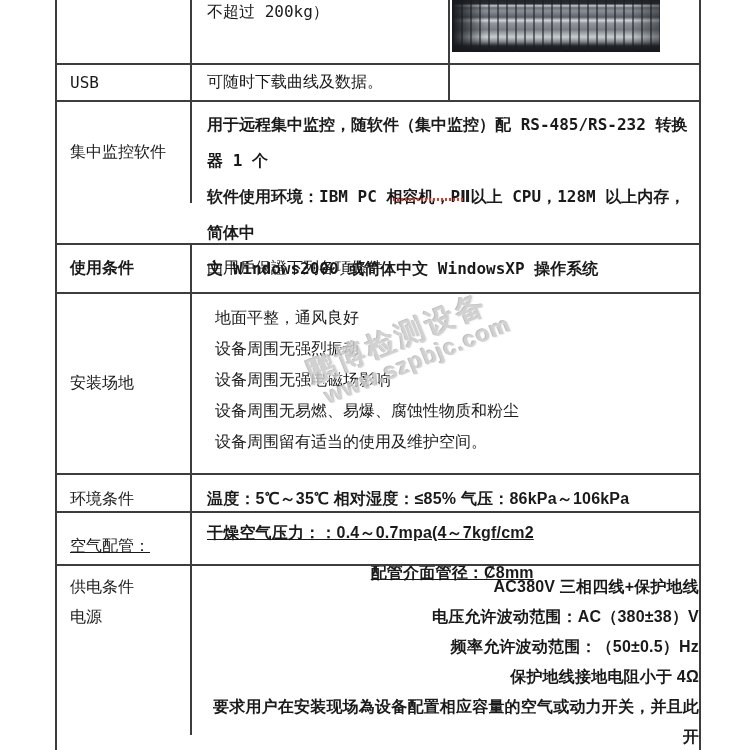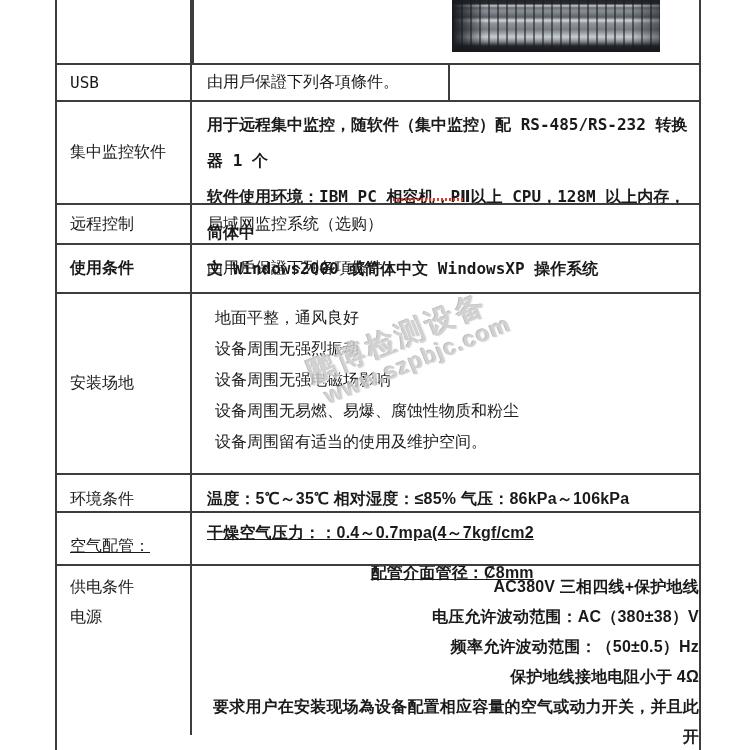--- a/index.html
+++ b/index.html
@@ -80,52 +80,47 @@
 <body>
 
 <div class="page">
 
   <div class="spec-table">
 
     <div class="row r0">
       <div class="cell-label">
         <span></span>
       </div>
+      <div class="cell-content">
+        <span class="pre">不超过 200kg）</span>
+      </div>
       <div class="cell-third"></div>
     </div>
 
     <div class="row r1">
       <div class="cell-label">
         <span>USB</span>
       </div>
       <div class="cell-content">
-        <span class="pre">由用戶保證下列各項條件。</span>
+        <span class="pre">可随时下载曲线及数据。</span>
       </div>
       <div class="cell-third"></div>
     </div>
 
     <div class="row r2">
       <div class="cell-label">
         <span>集中监控软件</span>
       </div>
       <div class="cell-content top">
         <span class="pre lh33">用于远程集中监控，随软件（集中监控）配 RS-485/RS-232 转换器 1 个
 软件使用环境：IBM PC 相容机，PⅡ以上 CPU，128M 以上内存，简体中
 文 Windows2000 或简体中文 WindowsXP 操作系统</span>
       </div>
     </div>
 
-    <div class="row r3">
-      <div class="cell-label">
-        <span>远程控制</span>
-      </div>
-      <div class="cell-content">
-        <span class="pre">局域网监控系统（选购）</span>
-      </div>
-    </div>
 
     <div class="row r4">
       <div class="cell-label">
         <span class="bold">使用条件</span>
       </div>
       <div class="cell-content">
         <span class="pre">由用戶保證下列各項條件</span>
       </div>
     </div>
 

